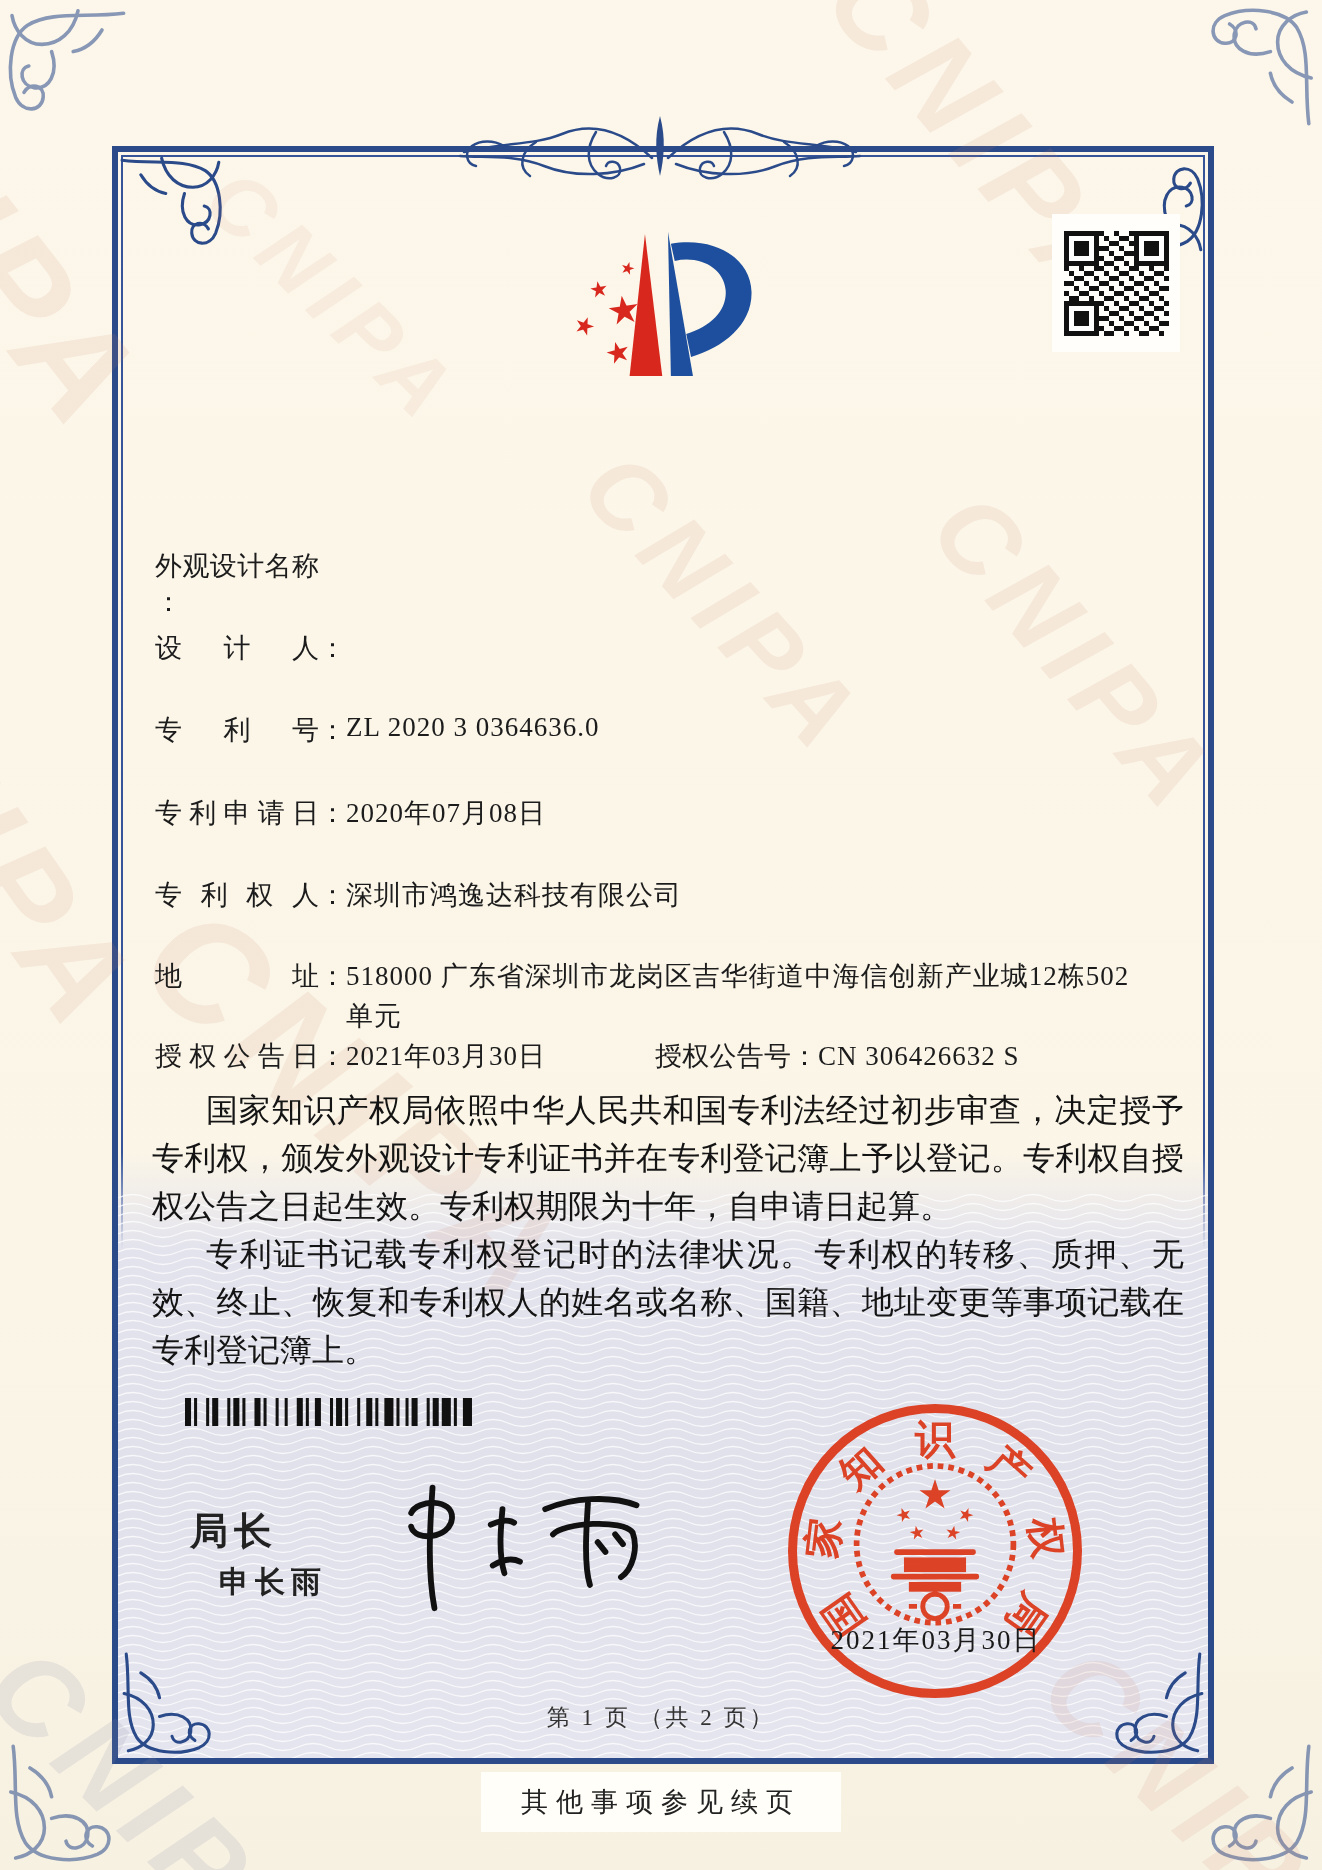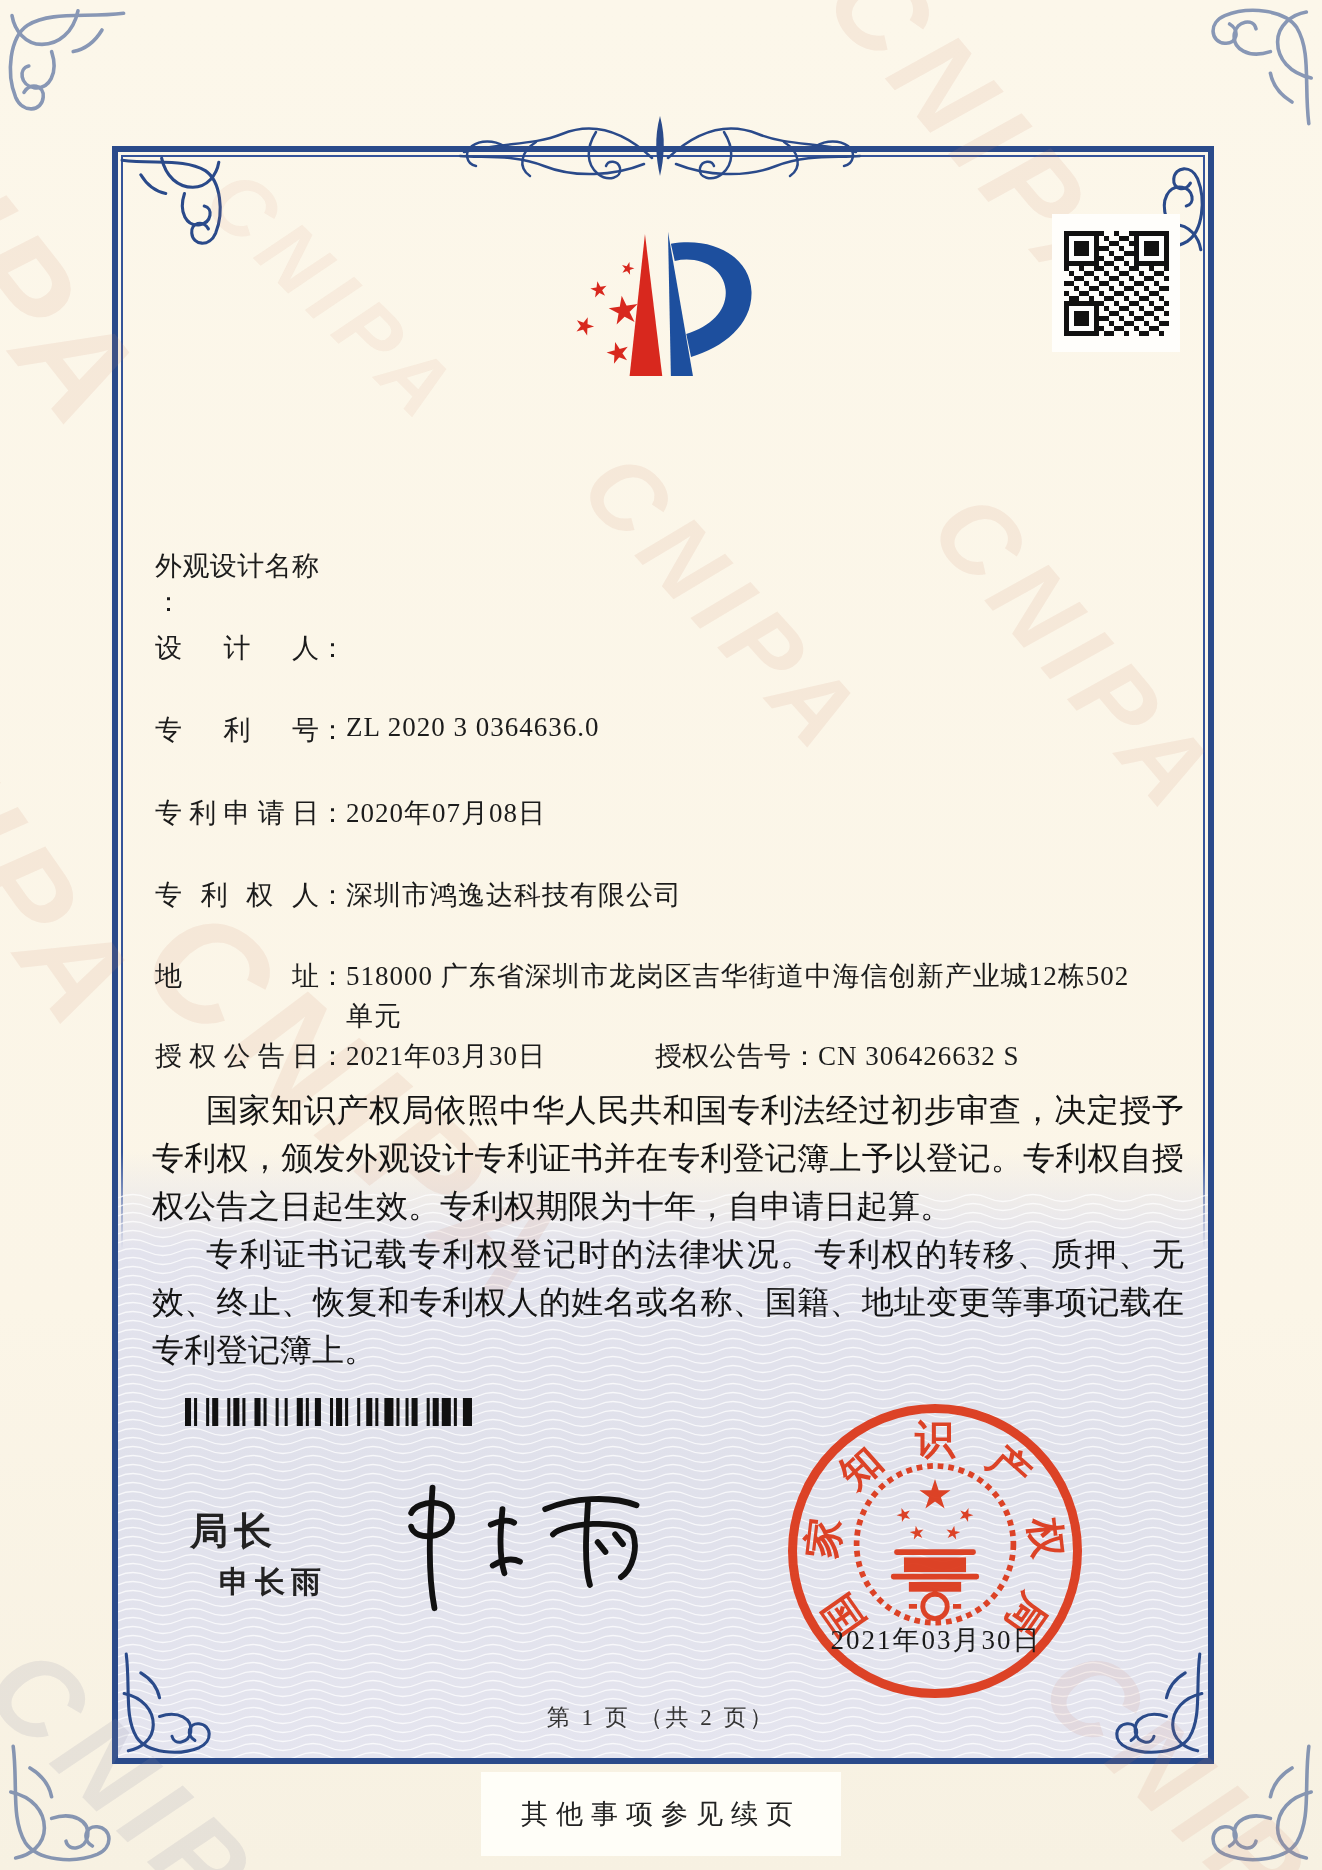--- a/index.html
+++ b/index.html
@@ -50,21 +50,21 @@
   .seal{position:absolute;left:788px;top:1404px;width:294px;height:294px;border:9px solid #dc3a1c;
         border-radius:50%;z-index:4;opacity:.95;box-sizing:border-box;}
   .seal-ring{position:absolute;inset:0;}
   .seal-ring span{position:absolute;left:50%;top:50%;font-size:40px;font-weight:bold;color:#dc3a1c;}
   .emblem{position:absolute;left:50%;top:50%;transform:translate(-50%,-52%);}
   .seal-date{position:absolute;left:796px;top:1622px;width:280px;text-align:center;font-size:27px;
              letter-spacing:2px;color:#1a1a1a;z-index:5;}
   .page-num{position:absolute;left:0;right:0;top:1702px;text-align:center;font-size:23px;
             letter-spacing:3px;z-index:3;color:#333;}
   .cont-note{position:absolute;left:50%;top:1772px;transform:translateX(-50%);background:#fffef8;
-             padding:24px 40px;font-size:27px;letter-spacing:8px;z-index:3;color:#222;}
+             padding:12px 40px;font-size:27px;letter-spacing:8px;z-index:3;color:#222;}
   .hidden-defs{position:absolute;width:0;height:0;overflow:hidden;}
 </style>
 </head>
 <body>
 
 <div class="page">
 
   <svg class="hidden-defs">
     <defs>
       <g id="flourish-g" fill="none" stroke="#2a4a8a" stroke-width="3" stroke-linecap="round">

